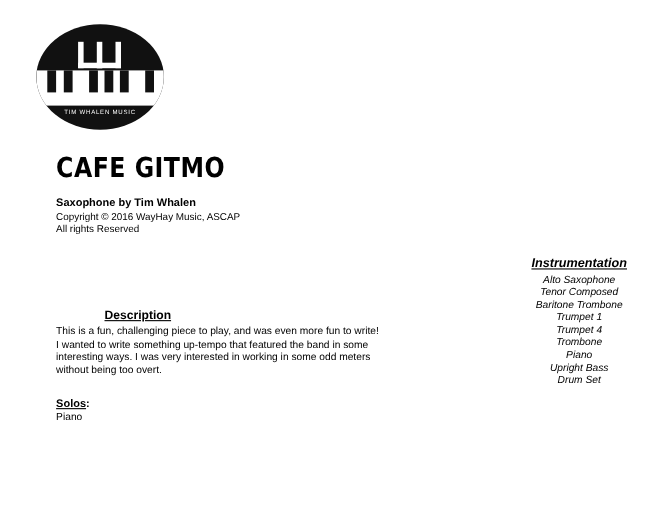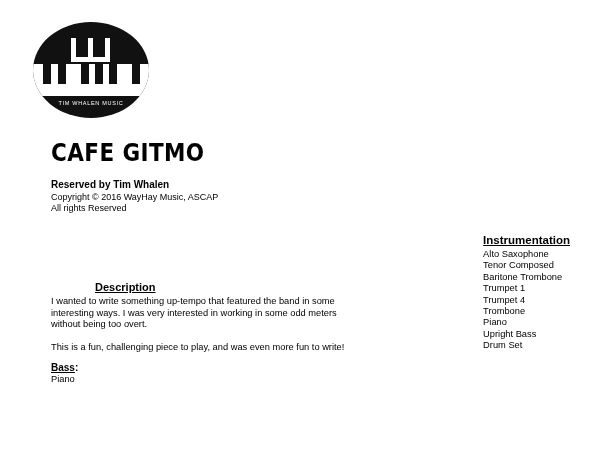--- a/index.html
+++ b/index.html
@@ -150,21 +150,22 @@
   .solos-item {
     font-size: 9.3px;
     line-height: 11.5px;
   }
 
   
   .instr-block {
     position: absolute;
     right: 30px;
     top: 234px;
-    text-align: left;
+    text-align: center;
+    font-style: italic;
   }
   .instr-heading {
     font-size: 11.5px;
     font-weight: bold;
     text-decoration: underline;
     margin-bottom: 3px;
   }
   .instr-item {
     font-size: 9.3px;
     line-height: 11.4px;
@@ -190,33 +191,33 @@
       <div class="key-black" style="left:76px;"></div>
       <div class="key-black" style="left:99px;"></div>
     </div>
     <div class="logo-text">TIM WHALEN MUSIC</div>
   </div>
 </div>
 
 <div class="title">CAFE GITMO</div>
 
 <div class="credits">
-  <div class="composer">Reserved by Tim Whalen</div>
+  <div class="composer">Saxophone by Tim Whalen</div>
   <div class="copyright">Copyright © 2016 WayHay Music, ASCAP</div>
   <div class="rights">All rights Reserved</div>
 </div>
 
 <div class="desc-block">
   <div class="desc-heading">Description</div>
+  <p class="desc-para last">This is a fun, challenging piece to play, and was even more fun to write!</p>
   <p class="desc-para">I wanted to write something up-tempo that featured the band in some interesting ways. I was very interested in working in some odd meters without being too overt.</p>
-  <p class="desc-para last">This is a fun, challenging piece to play, and was even more fun to write!</p>
 </div>
 
 <div class="solos-block">
-  <div class="solos-heading"><span class="u">Bass</span><span>:</span></div>
+  <div class="solos-heading"><span class="u">Solos</span><span>:</span></div>
   <div class="solos-item">Piano</div>
 </div>
 
 <div class="instr-block">
   <div class="instr-heading">Instrumentation</div>
   <div class="instr-item">Alto Saxophone</div>
   <div class="instr-item">Tenor Composed</div>
   <div class="instr-item">Baritone Trombone</div>
   <div class="instr-item">Trumpet 1</div>
   <div class="instr-item">Trumpet  4</div>

